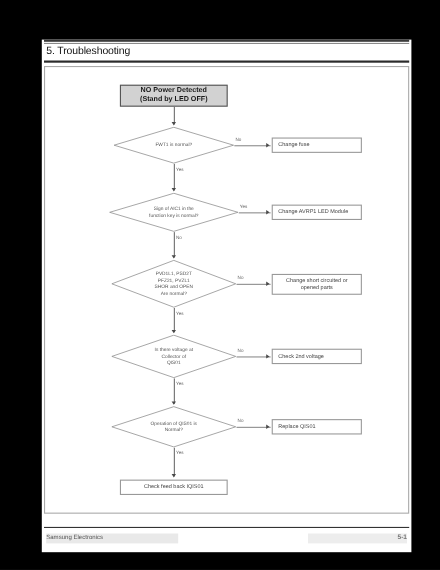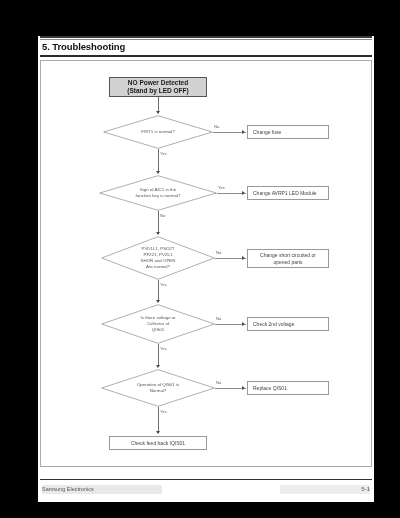--- a/index.html
+++ b/index.html
@@ -36,21 +36,21 @@
     position: absolute;
     left: 2px; top: 3px;
     width: 332px; height: 1px;
     background: #8a8a8a;
   }
   .page-title {
     position: absolute;
     left: 4px; top: 5px;
     width: 200px;
     font-size: 9.5px;
-    font-weight: bold;
+    font-weight: normal;
     color: #111111;
     letter-spacing: -0.1px;
     white-space: nowrap;
   }
   .hdr-rule-bot {
     position: absolute;
     left: 2px; top: 19px;
     width: 332px; height: 2px;
     background: #2b2b2b;
   }

